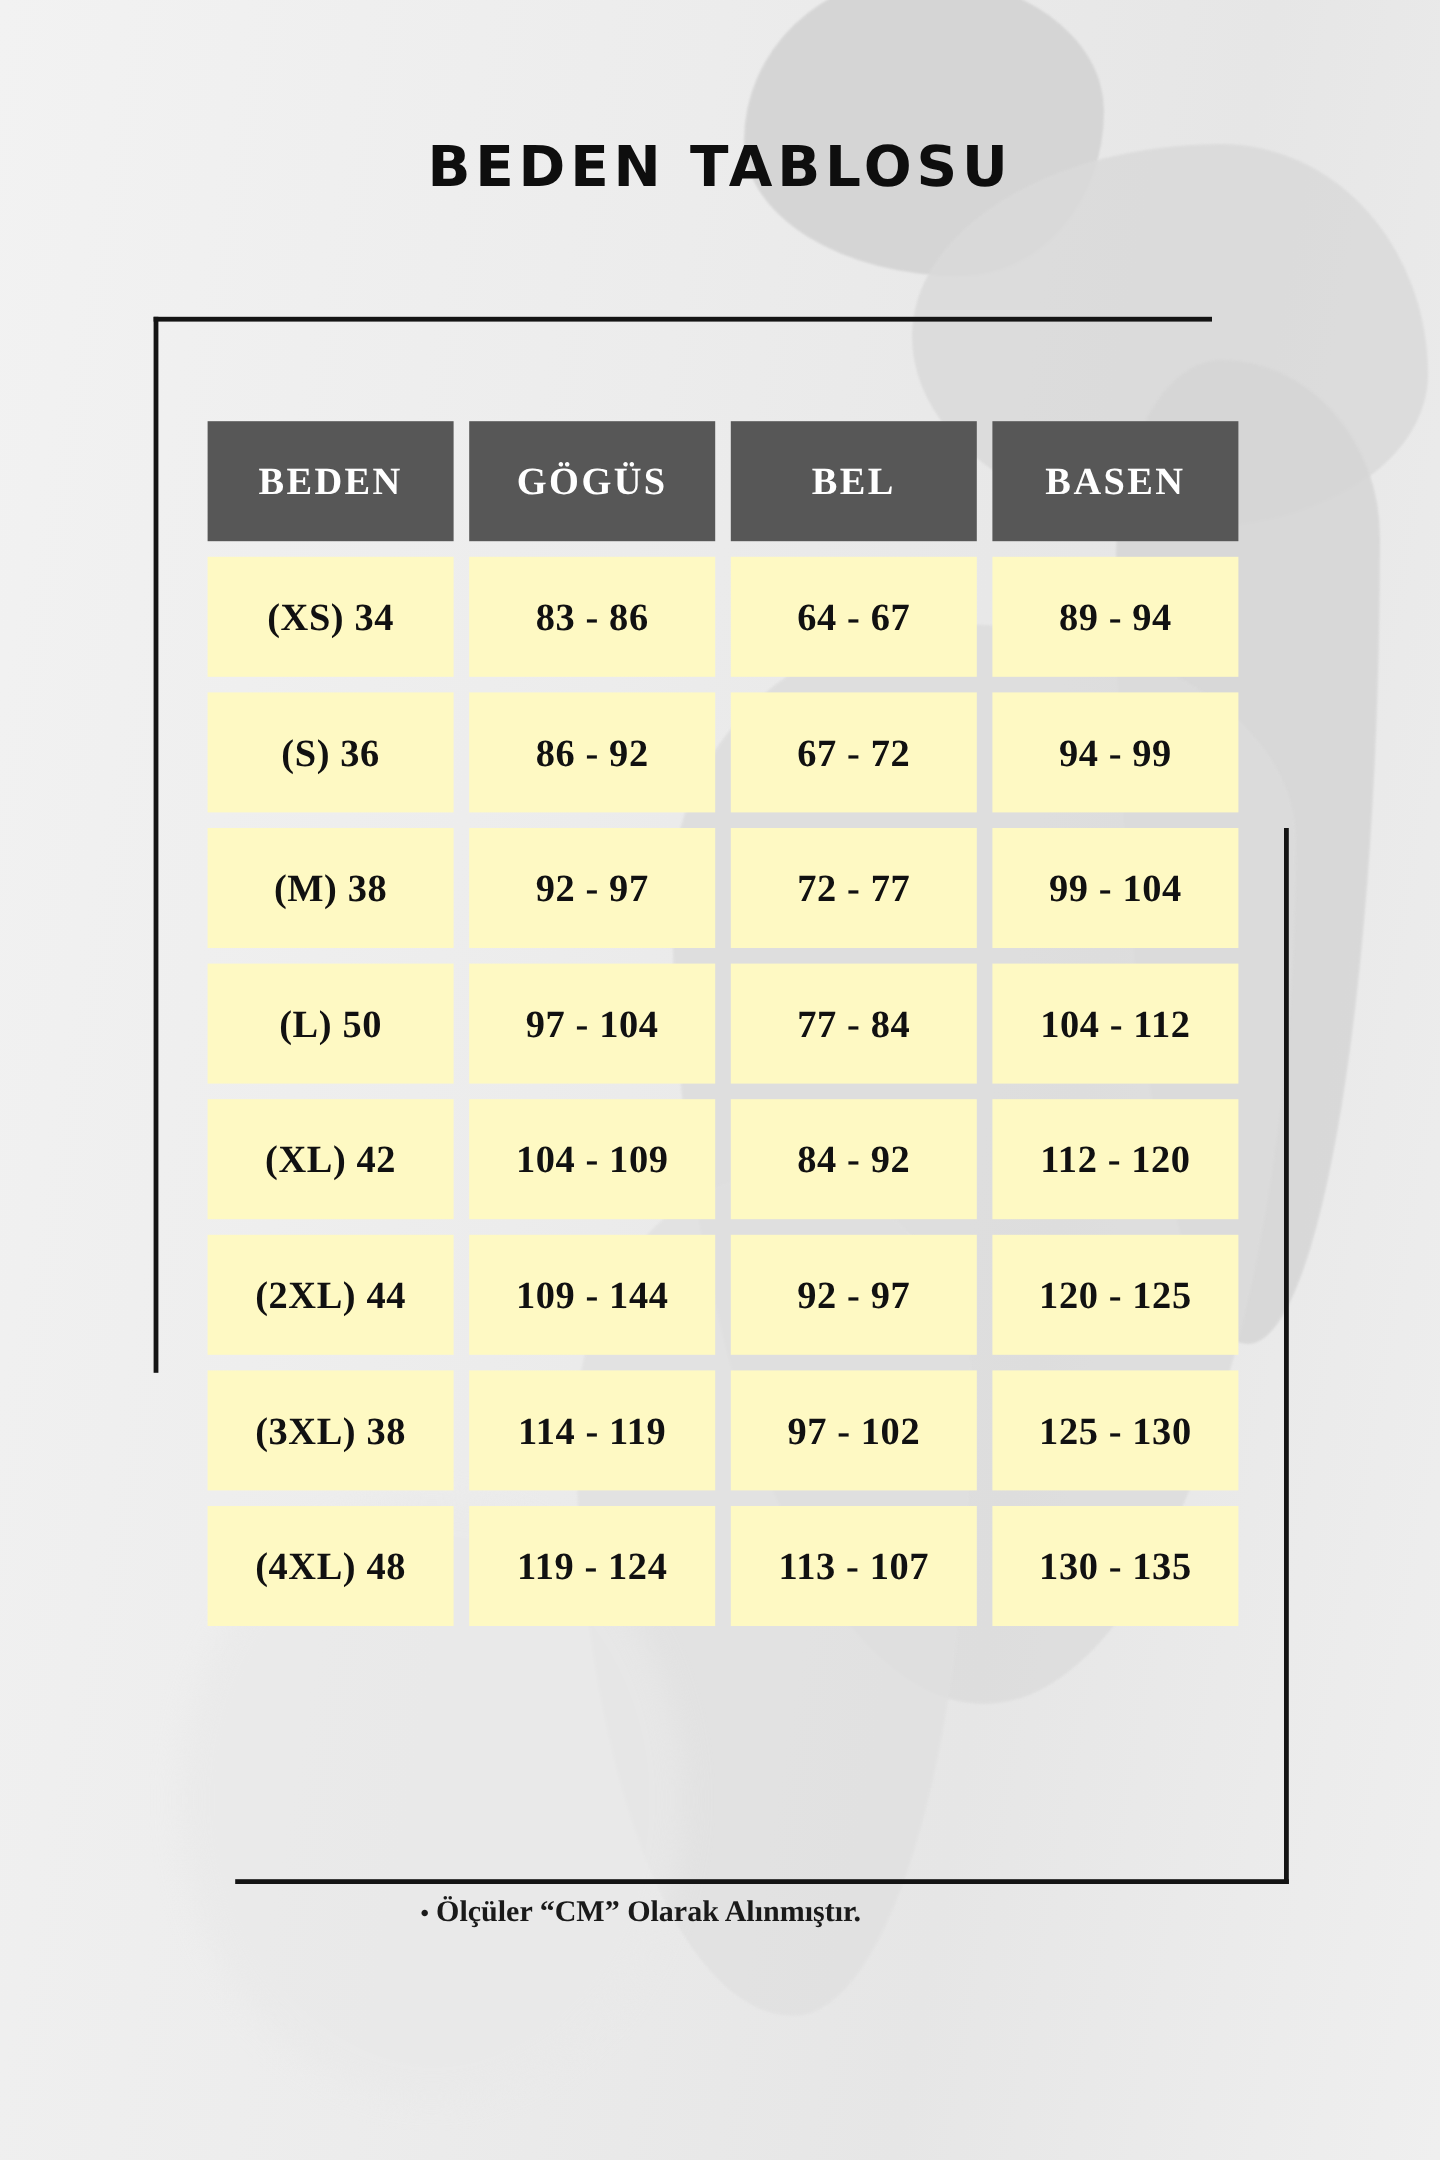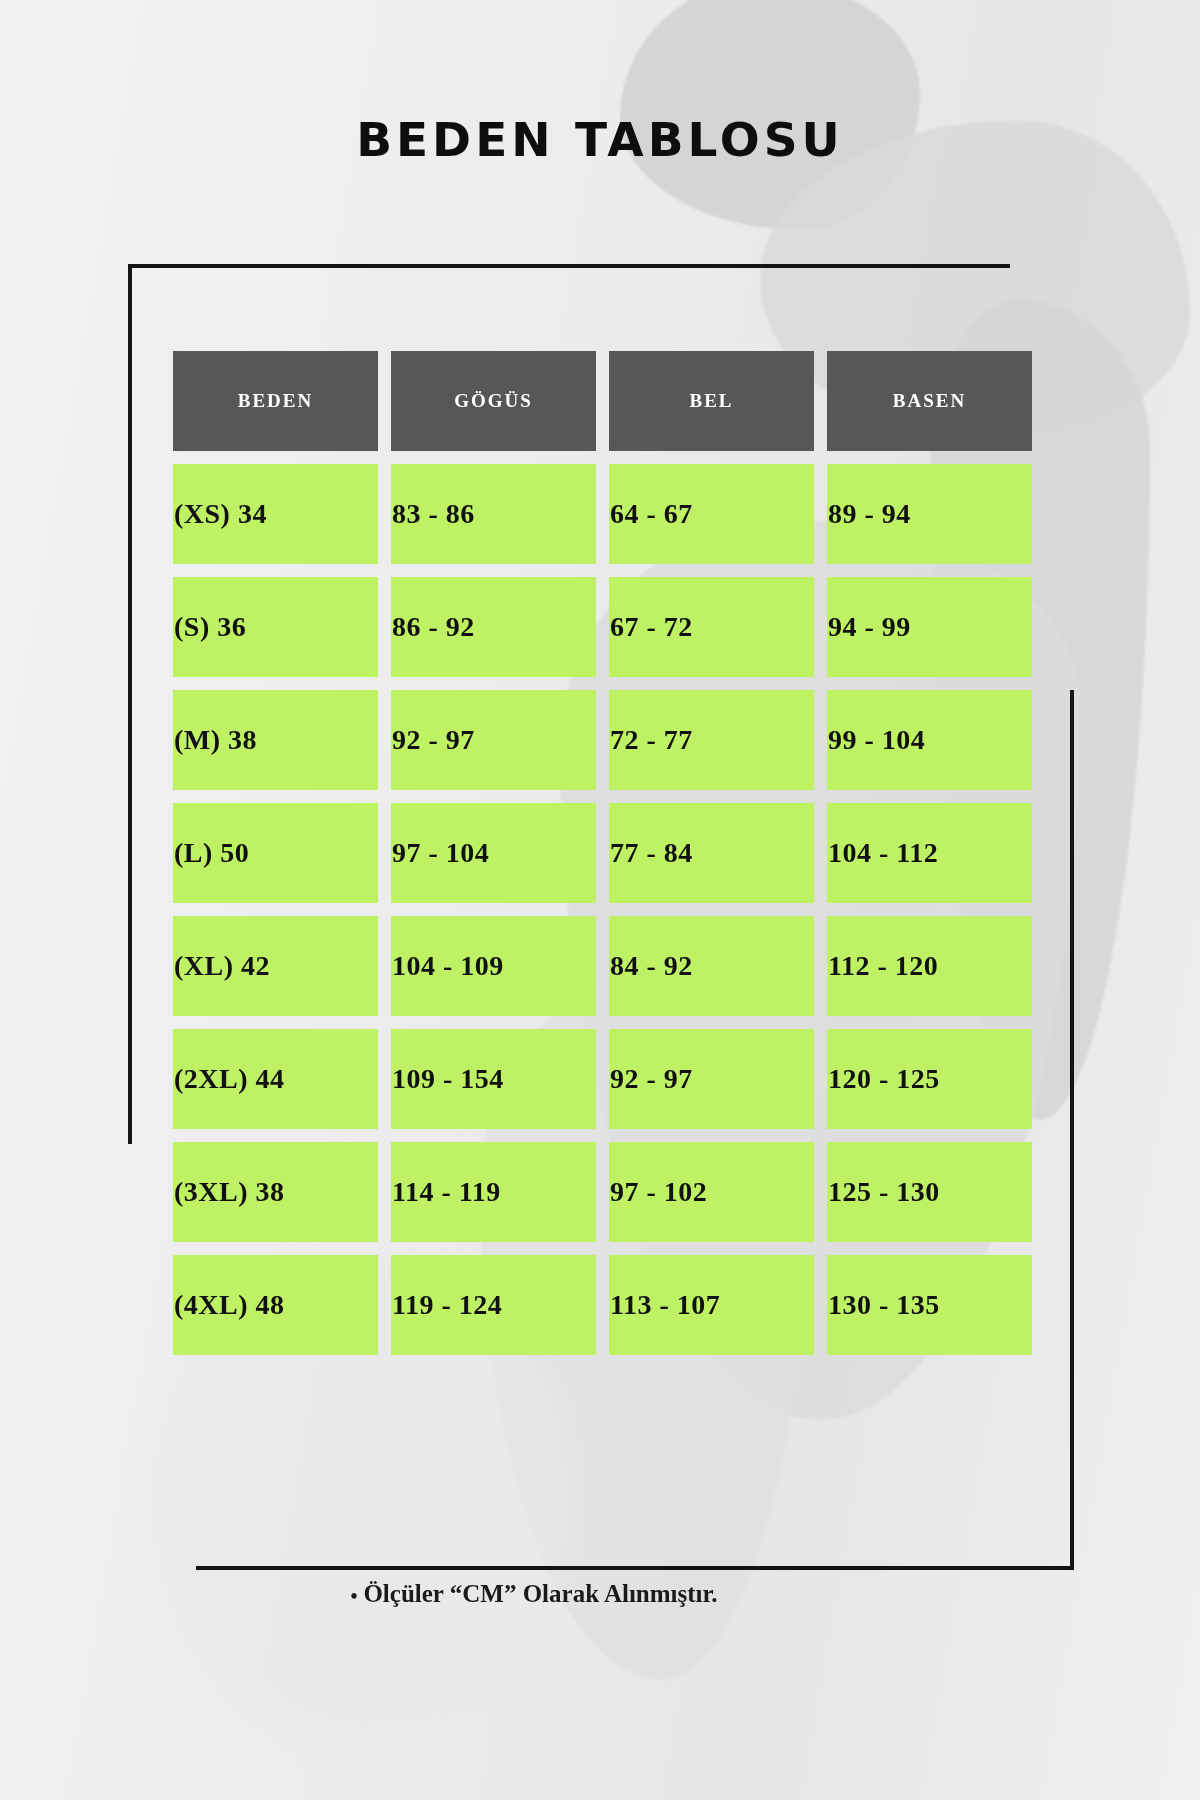--- a/index.html
+++ b/index.html
@@ -110,34 +110,35 @@
     top: 338px;
     width: 885px;
     border-collapse: separate;
     border-spacing: 13px 13px;
   }
   table.size-table th {
     background: #575757;
     color: #ffffff;
     font-family: "Liberation Serif", serif;
     font-weight: bold;
-    font-size: 19px;
+    font-size: 32px;
     letter-spacing: 2px;
     height: 98px;
     width: 25%;
     text-align: center;
     vertical-align: middle;
   }
   table.size-table td {
-    background: #bef264;
+    background: #fef9c3;
     color: #111111;
     font-family: "Liberation Serif", serif;
     font-weight: bold;
-    font-size: 28px;
+    font-size: 32px;
     height: 98px;
+    text-align: center;
     vertical-align: middle;
     letter-spacing: .5px;
   }
   td.size-col { letter-spacing: 1px; }
 
   .footnote {
     position: absolute;
     left: 0;
     top: 1580px;
     width: 1068px;
@@ -210,21 +211,21 @@
         <td>104 - 112</td>
       </tr>
       <tr>
         <td class="size-col">(XL) 42</td>
         <td>104 - 109</td>
         <td>84 - 92</td>
         <td>112 - 120</td>
       </tr>
       <tr>
         <td class="size-col">(2XL) 44</td>
-        <td>109 - 154</td>
+        <td>109 - 144</td>
         <td>92 - 97</td>
         <td>120 - 125</td>
       </tr>
       <tr>
         <td class="size-col">(3XL) 38</td>
         <td>114 - 119</td>
         <td>97 - 102</td>
         <td>125 - 130</td>
       </tr>
       <tr>

